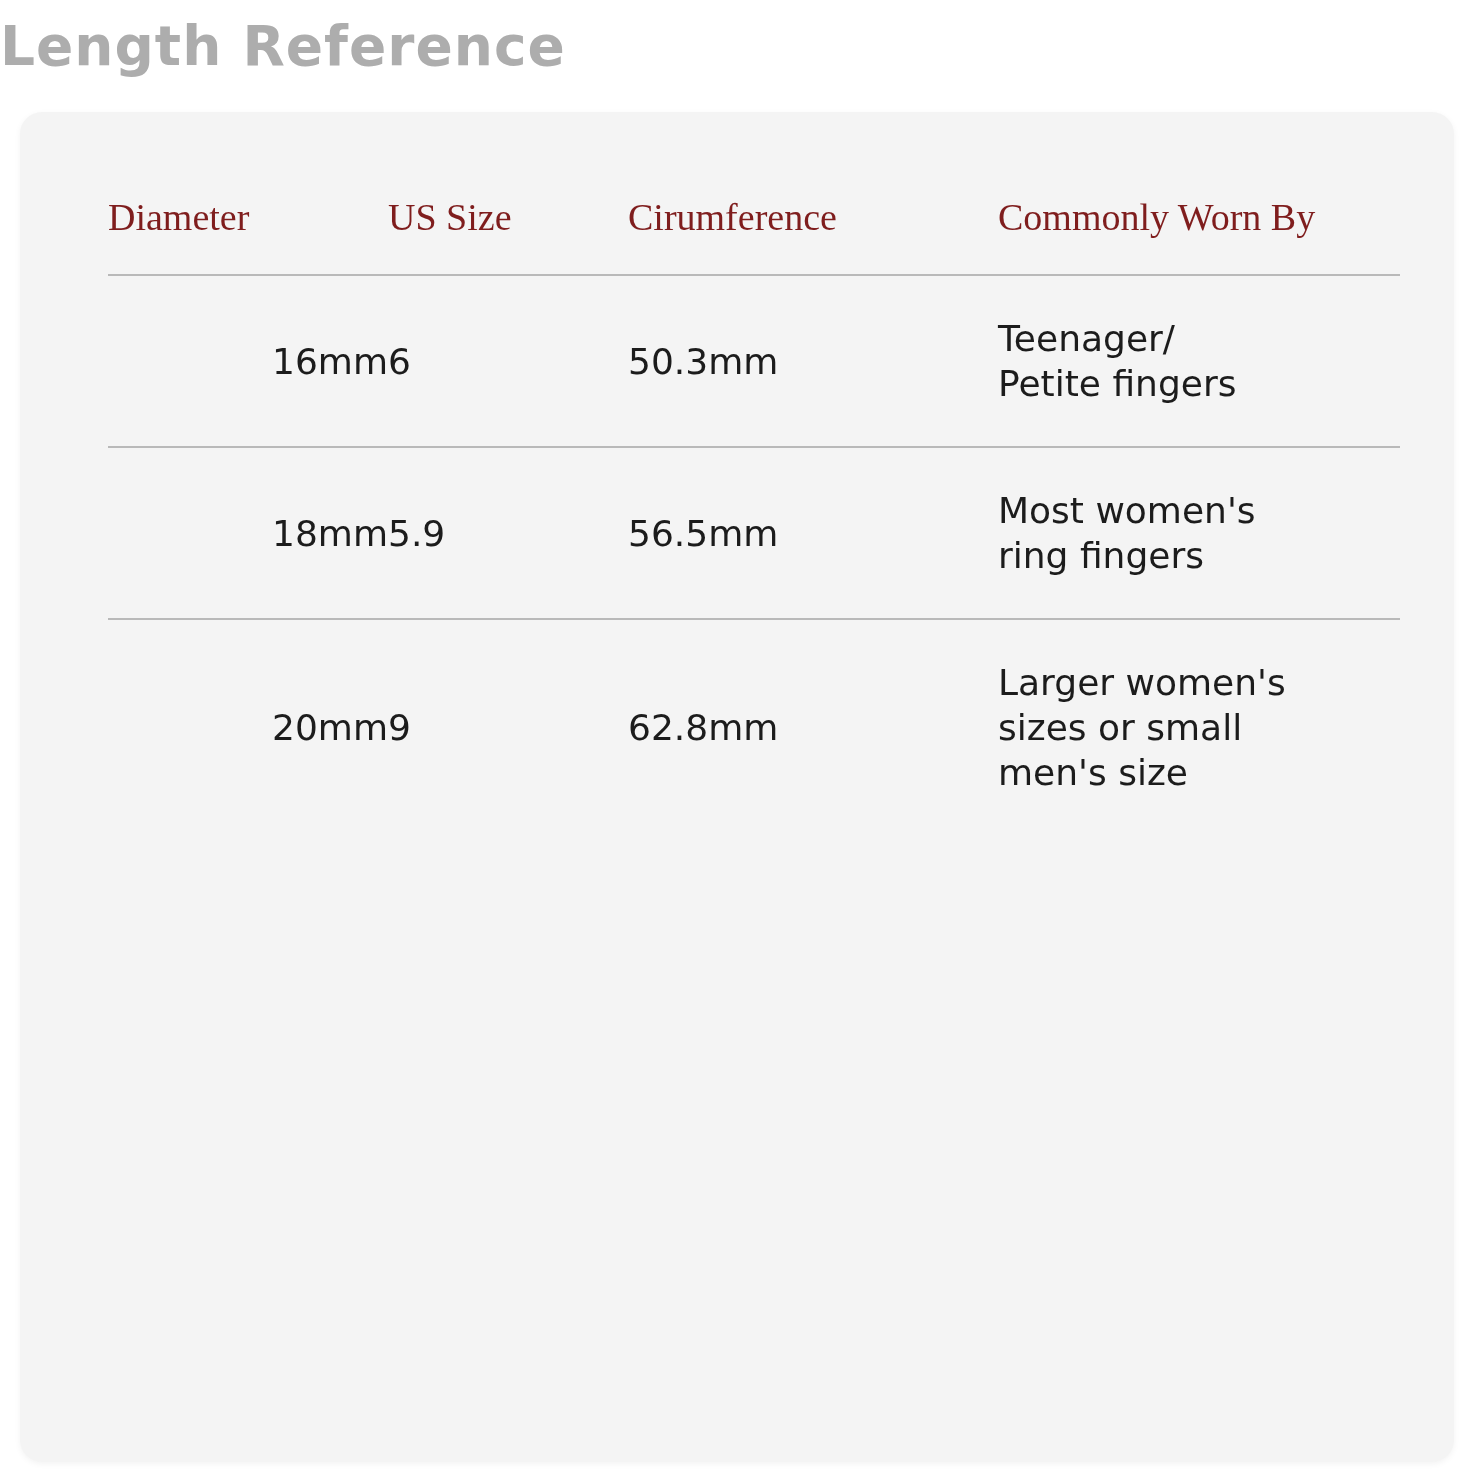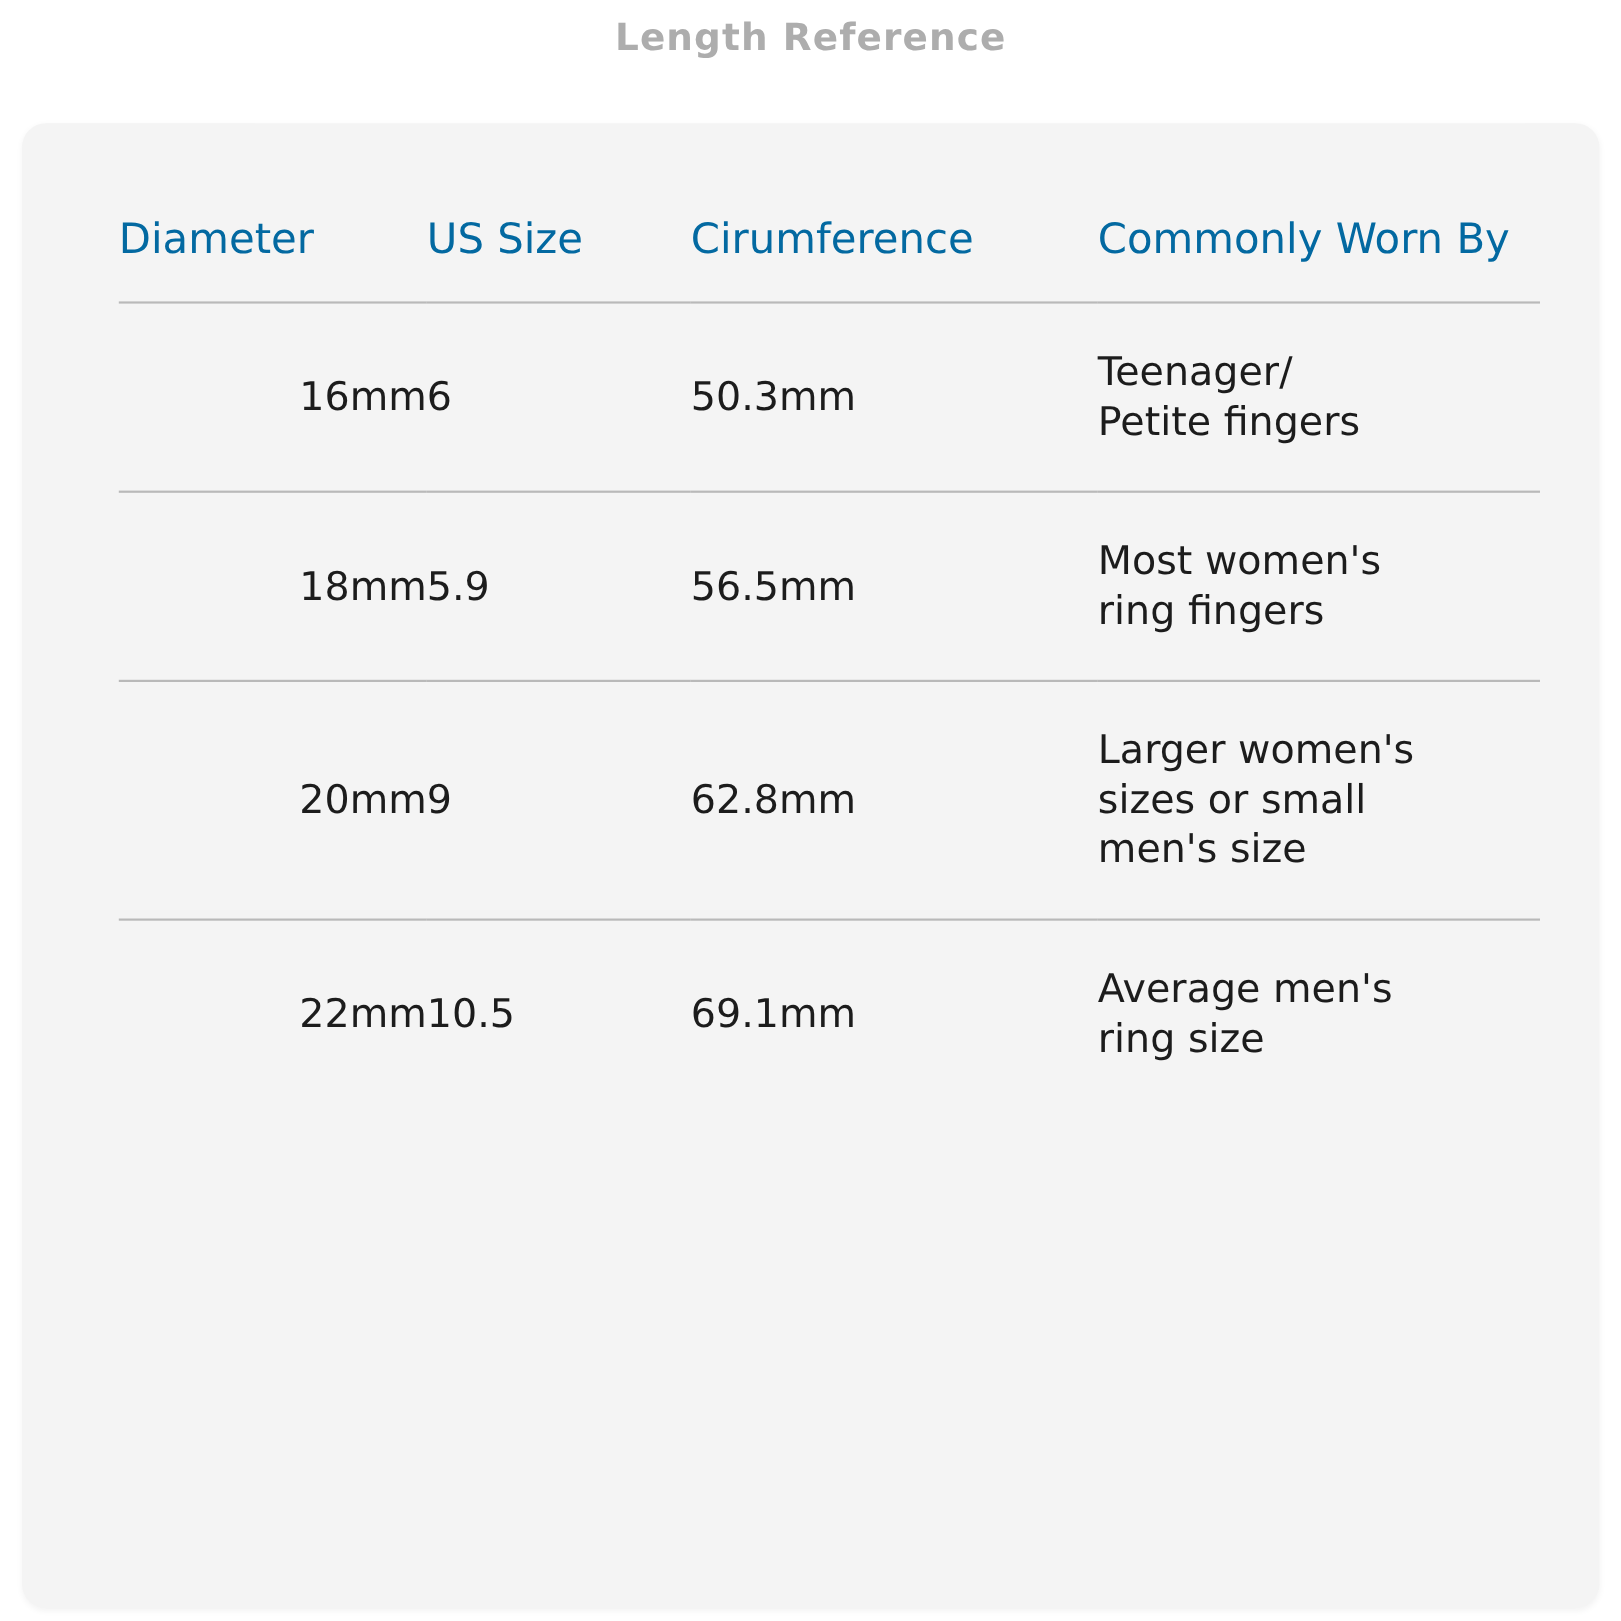--- a/index.html
+++ b/index.html
@@ -13,22 +13,22 @@
     font-family: "DejaVu Sans", sans-serif;
     overflow: hidden;
   }
   .page {
     position: relative;
     width: 1474px;
     height: 1474px;
     box-sizing: border-box;
   }
   .title {
-    text-align: center;
-    font-size: 34px;
+    text-align: left;
+    font-size: 55px;
     font-weight: bold;
     color: #adadad;
     letter-spacing: 1px;
     padding-top: 14px;
     padding-bottom: 10px;
     font-family: "DejaVu Sans", sans-serif;
   }
   .card {
     position: absolute;
     left: 20px;
@@ -45,24 +45,25 @@
     left: 88px;
     top: 82px;
     width: 1292px;
     border-collapse: collapse;
     table-layout: fixed;
   }
   table.sizes th {
     text-align: left;
     font-weight: normal;
     font-size: 38px;
-    color: #0369a1;
+    color: #7f1d1d;
     padding: 0 0 34px 0;
     vertical-align: top;
     line-height: 1.22;
+    font-family: Liberation Serif, serif;
   }
   table.sizes td {
     font-size: 36px;
     color: #1c1c1c;
     vertical-align: middle;
     line-height: 1.25;
     padding: 40px 0 40px 0;
     border-top: 2px solid #b9b9b9;
   }
   .col-d { width: 280px; }
@@ -122,23 +123,17 @@
           <td class="c-u">5.9</td>
           <td class="c-c">56.5mm</td>
           <td class="c-w">Most women's<br>ring fingers</td>
         </tr>
         <tr>
           <td class="c-d">20mm</td>
           <td class="c-u">9</td>
           <td class="c-c">62.8mm</td>
           <td class="c-w">Larger women's<br>sizes or small<br>men's size</td>
         </tr>
-        <tr>
-          <td class="c-d">22mm</td>
-          <td class="c-u">10.5</td>
-          <td class="c-c">69.1mm</td>
-          <td class="c-w">Average men's<br>ring size</td>
-        </tr>
       </tbody>
     </table>
   </div>
 
 </div>
 
 </body></html>

